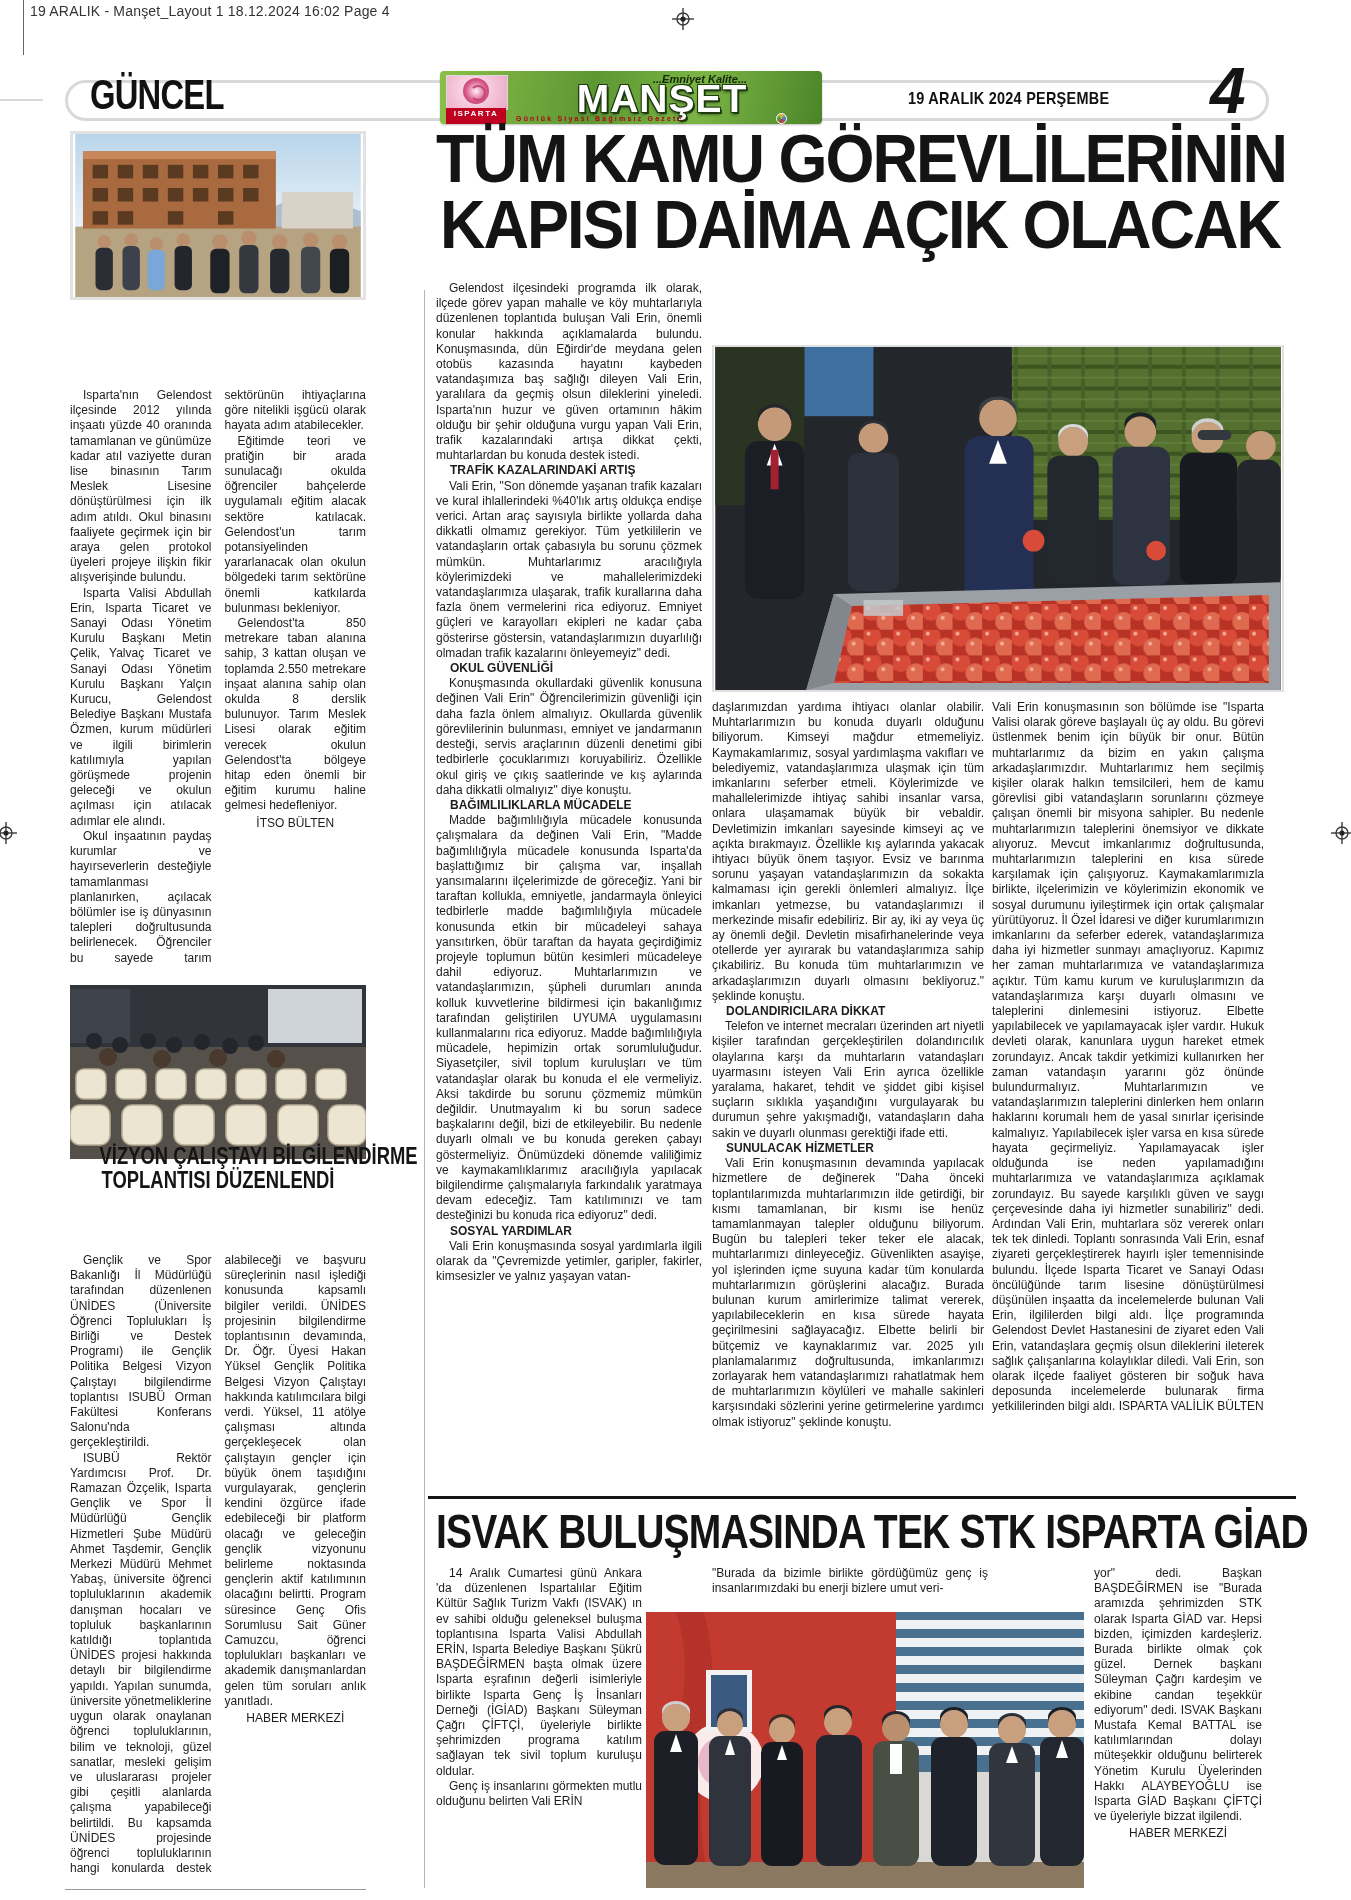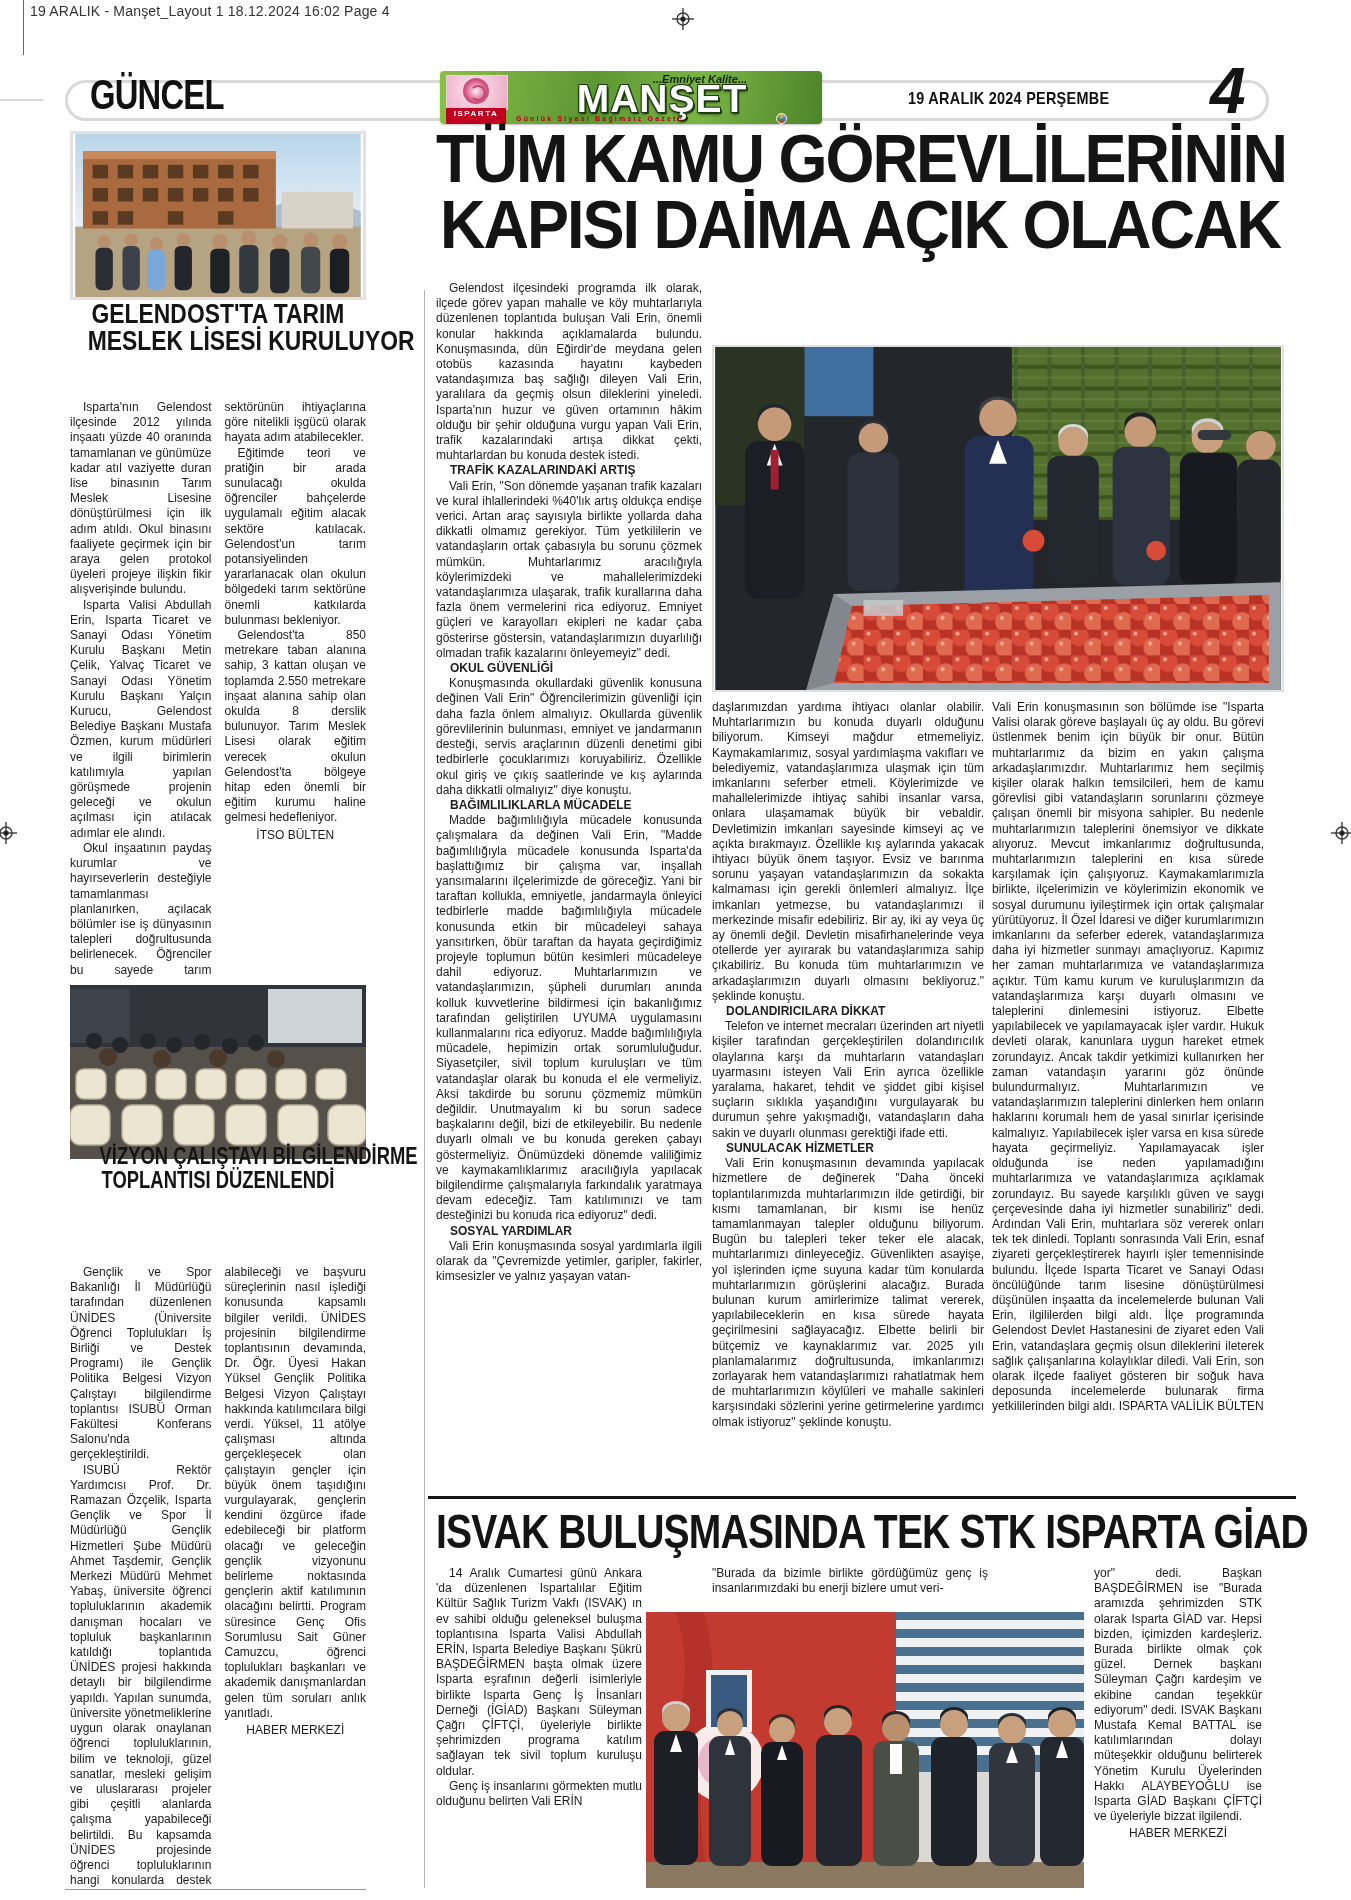--- a/index.html
+++ b/index.html
@@ -61,21 +61,21 @@
   .isvak-headline{left:436px;top:1503px;font-size:46px;font-weight:800;letter-spacing:-1px;color:#141414;
       white-space:nowrap;transform:scaleX(.85) scaleY(1.05);transform-origin:left top;}
 
   
   .txt{font-size:12px;line-height:15.2px;text-align:justify;overflow:hidden;hyphens:auto;-webkit-hyphens:auto;}
   .txt p,.txt h4{margin:0;}
   .txt .bp{text-indent:13px;}
   .txt .bp.ni{text-indent:0;}
   .txt .sub{font-size:12px;font-weight:700;text-indent:14px;margin-top:0;}
   .txt .byline{text-align:center;text-indent:0;margin-top:2px;}
-  .cols2{column-count:2;column-gap:13px;column-fill:auto;margin-top:12px;}
+  .cols2{column-count:2;column-gap:13px;column-fill:auto;}
 
   .c-gel{left:70px;top:388px;width:296px;height:592px;}
   .c-viz{left:70px;top:1253px;width:296px;height:630px;}
   .c-m1{left:436px;top:281px;width:266px;height:1210px;}
   .c-m2{left:712px;top:700px;width:272px;height:792px;}
   .c-m3{left:992px;top:700px;width:272px;height:792px;}
   .c-i1{left:436px;top:1566px;width:266px;height:322px;}
   .c-iq{left:712px;top:1566px;width:276px;height:44px;}
   .c-ir{left:1000px;top:1566px;width:262px;height:322px;}
   .push-l{float:left;width:94px;height:262px;margin-top:32px;}
@@ -203,24 +203,20 @@
       <circle cx="180" cy="108" r="8" fill="#b98f6e"></circle>
         <rect x="170" y="115" width="20" height="50" rx="6" fill="#34383f"></rect>
       <circle cx="212" cy="112" r="8" fill="#b98f6e"></circle>
         <rect x="202" y="119" width="20" height="46" rx="6" fill="#26292f"></rect>
       <circle cx="244" cy="110" r="8" fill="#b98f6e"></circle>
         <rect x="234" y="117" width="20" height="48" rx="6" fill="#43484f"></rect>
       <circle cx="274" cy="112" r="8" fill="#b98f6e"></circle>
         <rect x="264" y="119" width="20" height="46" rx="6" fill="#1b1e23"></rect>
     </g>
   </svg>
-  <div class="abs sb-headline h-gel">
-    <span class="ln">GELENDOST'TA TARIM</span>
-    <span class="ln">MESLEK LİSESİ KURULUYOR</span>
-  </div>
   <div class="abs txt cols2 c-gel">
       <p class="bp">Isparta'nın Gelendost ilçesinde 2012 yılında inşaatı yüzde 40 oranında tamamlanan ve günümüze kadar atıl vaziyette duran lise binasının Tarım Meslek Lisesine dönüştürülmesi için ilk adım atıldı. Okul binasını faaliyete geçirmek için bir araya gelen protokol üyeleri projeye ilişkin fikir alışverişinde bulundu.</p>
       <p class="bp">Isparta Valisi Abdullah Erin, Isparta Ticaret ve Sanayi Odası Yönetim Kurulu Başkanı Metin Çelik, Yalvaç Ticaret ve Sanayi Odası Yönetim Kurulu Başkanı Yalçın Kurucu, Gelendost Belediye Başkanı Mustafa Özmen, kurum müdürleri ve ilgili birimlerin katılımıyla yapılan görüşmede projenin geleceği ve okulun açılması için atılacak adımlar ele alındı.</p>
       <p class="bp">Okul inşaatının paydaş kurumlar ve hayırseverlerin desteğiyle tamamlanması planlanırken, açılacak bölümler ise iş dünyasının talepleri doğrultusunda belirlenecek. Öğrenciler bu sayede tarım sektörünün ihtiyaçlarına göre nitelikli işgücü olarak hayata adım atabilecekler.</p>
       <p class="bp">Eğitimde teori ve pratiğin bir arada sunulacağı okulda öğrenciler bahçelerde uygulamalı eğitim alacak sektöre katılacak. Gelendost'un tarım potansiyelinden yararlanacak olan okulun bölgedeki tarım sektörüne önemli katkılarda bulunması bekleniyor.</p>
       <p class="bp">Gelendost'ta 850 metrekare taban alanına sahip, 3 kattan oluşan ve toplamda 2.550 metrekare inşaat alanına sahip olan okulda 8 derslik bulunuyor. Tarım Meslek Lisesi olarak eğitim verecek okulun Gelendost'ta bölgeye hitap eden önemli bir eğitim kurumu haline gelmesi hedefleniyor.</p>
       <p class="byline">İTSO BÜLTEN</p>
     </div>
 
   <svg class="abs photo ph3" viewBox="0 0 296 174">

